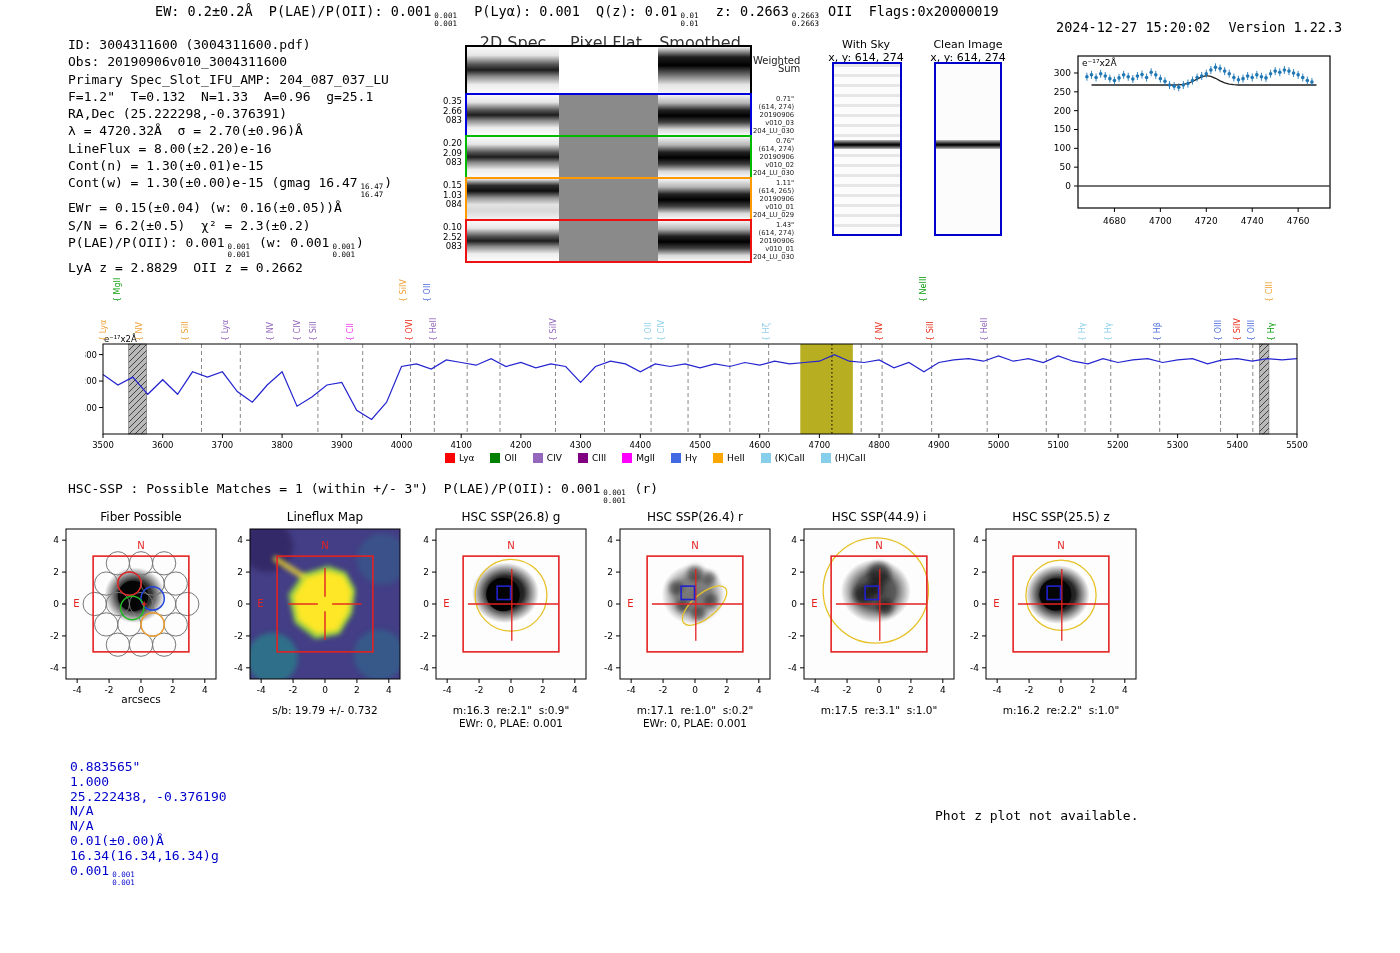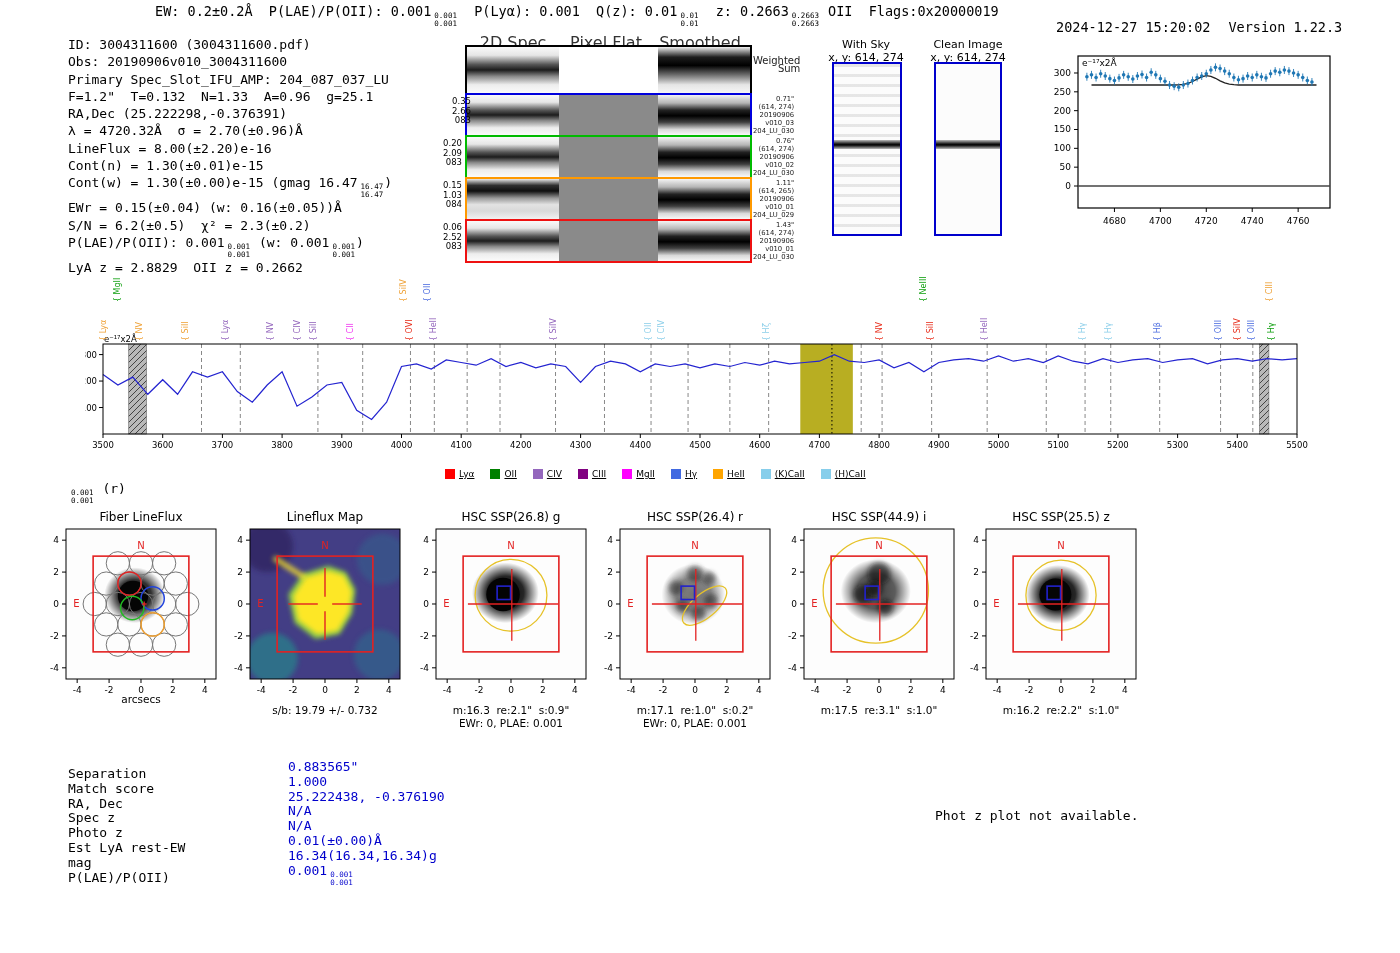--- a/index.html
+++ b/index.html
@@ -60,21 +60,21 @@
       </div>
       <div class="cut-right" style="left: 313px; top: 24px; font-size: 10px;">
         <div>Weighted</div>
         <div>Sum</div>
       </div>
       <div class="cut-row" style="left: 25px; top: 60px; width: 283px; height: 40px; border: 2px solid rgb(0, 0, 221);">
         <div class="cut-cell strip-a" style="width: 92px;"></div>
         <div class="cut-cell flat-gray" style="width: 99px;"></div>
         <div class="cut-cell strip-b" style="width: 92px;"></div>
       </div>
-      <div class="cut-left" style="left: 9px; top: 64px;">
+      <div class="cut-left" style="left: 0px; top: 64px;">
         <div>0.35</div>
         <div>2.66</div>
         <div>083</div>
       </div>
       <div class="cut-right" style="left: 313px; top: 62px;">
         <div>0.71"</div>
         <div>(614, 274)</div>
         <div>20190906</div>
         <div>v010_03</div>
         <div>204_LU_030</div>
@@ -112,21 +112,21 @@
         <div>20190906</div>
         <div>v010_01</div>
         <div>204_LU_029</div>
       </div>
       <div class="cut-row" style="left: 25px; top: 186px; width: 283px; height: 40px; border: 2px solid rgb(238, 17, 17);">
         <div class="cut-cell strip-a" style="width: 92px;"></div>
         <div class="cut-cell flat-gray" style="width: 99px;"></div>
         <div class="cut-cell strip-b" style="width: 92px;"></div>
       </div>
       <div class="cut-left" style="left: 0px; top: 190px;">
-        <div>0.06</div>
+        <div>0.10</div>
         <div>2.52</div>
         <div>083</div>
       </div>
       <div class="cut-right" style="left: 313px; top: 188px;">
         <div>1.43"</div>
         <div>(614, 274)</div>
         <div>20190906</div>
         <div>v010_01</div>
         <div>204_LU_030</div>
       </div>
@@ -386,21 +386,21 @@
         <text x="847.8299999999999" y="79" font-size="8" fill="#e8311f" text-anchor="start" transform="rotate(-90 847.8299999999999 79)">{ SiII</text>
         <text x="902.1569999999999" y="79" font-size="8" fill="#9467bd" text-anchor="start" transform="rotate(-90 902.1569999999999 79)">{ HeII</text>
         <text x="1000.0649999999999" y="79" font-size="8" fill="#8fd0ea" text-anchor="start" transform="rotate(-90 1000.0649999999999 79)">{ Hγ</text>
         <text x="1025.7359999999999" y="79" font-size="8" fill="#8fd0ea" text-anchor="start" transform="rotate(-90 1025.7359999999999 79)">{ Hγ</text>
         <text x="1074.69" y="79" font-size="8" fill="#4f6fe0" text-anchor="start" transform="rotate(-90 1074.69 79)">{ Hβ</text>
         <text x="1135.584" y="79" font-size="8" fill="#4f6fe0" text-anchor="start" transform="rotate(-90 1135.584 79)">{ OIII</text>
         <text x="1155.2849999999999" y="79" font-size="8" fill="#e8311f" text-anchor="start" transform="rotate(-90 1155.2849999999999 79)">{ SiIV</text>
         <text x="1169.0159999999998" y="79" font-size="8" fill="#4f6fe0" text-anchor="start" transform="rotate(-90 1169.0159999999998 79)">{ OIII</text>
         <text x="1189.3139999999999" y="79" font-size="8" fill="#0f9f0f" text-anchor="start" transform="rotate(-90 1189.3139999999999 79)">{ Hγ</text>
         <text x="1186.926" y="40" font-size="8" fill="#efa33a" text-anchor="start" transform="rotate(-90 1186.926 40)">{ CIII</text>
-      </svg><div class="legend" style="left: 360px; top: 207px; text-decoration: underline;">
+      </svg><div class="legend" style="left: 360px; top: 191px;">
         <div class="it">
           <span class="sw" style="background: rgb(255, 0, 0);"></span>
           <span>Lyα</span>
         </div>
         <div class="it">
           <span class="sw" style="background: rgb(0, 128, 0);"></span>
           <span>OII</span>
         </div>
         <div class="it">
           <span class="sw" style="background: rgb(148, 103, 189);"></span>
@@ -425,25 +425,25 @@
         <div class="it">
           <span class="sw" style="background: rgb(135, 206, 235);"></span>
           <span>(K)CaII</span>
         </div>
         <div class="it">
           <span class="sw" style="background: rgb(135, 206, 235);"></span>
           <span>(H)CaII</span>
         </div>
       </div></div>
 
-  <div id="match-line" class="abs mono" style="left:68px;top:481px;"><span class="stk"><span>0.001</span><span>0.001</span></span><span> (r)</span></div>
+  <div id="match-line" class="abs mono" style="left:68px;top:481px;"><span>HSC-SSP : Possible Matches = 1 (within +/- 3")  P(LAE)/P(OII): 0.001</span><span class="stk"><span>0.001</span><span>0.001</span></span><span> (r)</span></div>
 
   <div id="panels">
       <div class="panel" style="left: 36px; top: 510px;">
-        <div class="ttl">Fiber LineFlux</div>
+        <div class="ttl">Fiber Possible</div>
         <svg width="210" height="178" viewBox="0 0 210 178" style="position:absolute;top:16px;left:0;">
           <defs>
             <radialGradient id="blob0">
               <stop offset="0%" stop-color="#000" stop-opacity="1"></stop>
               <stop offset="55%" stop-color="#000" stop-opacity="0.85"></stop>
               <stop offset="100%" stop-color="#000" stop-opacity="0"></stop>
             </radialGradient>
             <filter id="bl0" x="-40%" y="-40%" width="180%" height="180%">
               <feGaussianBlur stdDeviation="2.5"></feGaussianBlur>
             </filter>
@@ -779,18 +779,17 @@
           <line x1="168.8259" y1="153" x2="168.8259" y2="157" stroke="#000"></line>
           <text x="168.8259" y="167" font-size="9" text-anchor="middle">4</text>
           <line x1="26" y1="14.169900000000004" x2="30" y2="14.169900000000004" stroke="#000"></line>
           <text x="23" y="17.169900000000005" font-size="9" text-anchor="end">4</text>
         </svg>
         <div class="subs">m:16.2  re:2.2"  s:1.0"</div>
       </div>
     </div>
 
   <div id="bottom-table" class="abs mono" style="left:68px;top:767px;">
-    <div id="bt-labels" style="width:218px;"><div>Separation</div><div>Match score</div><div>RA, Dec</div><div>Spec z</div><div>Photo z</div><div>Est LyA rest-EW</div><div>mag</div><div>P(LAE)/P(OII)</div></div>
     <div id="bt-values"><div><span>0.883565"</span></div><div><span>1.000</span></div><div><span>25.222438, -0.376190</span></div><div><span>N/A</span></div><div><span>N/A</span></div><div><span>0.01(±0.00)Å</span></div><div><span>16.34(16.34,16.34)g</span></div><div><span>0.001</span><span class="stk"><span>0.001</span><span>0.001</span></span></div></div>
   </div>
 
   <div id="notice" class="abs mono" style="left:935px;top:808px;">Phot z plot not available.</div>
 </div>
 
 </body></html>

